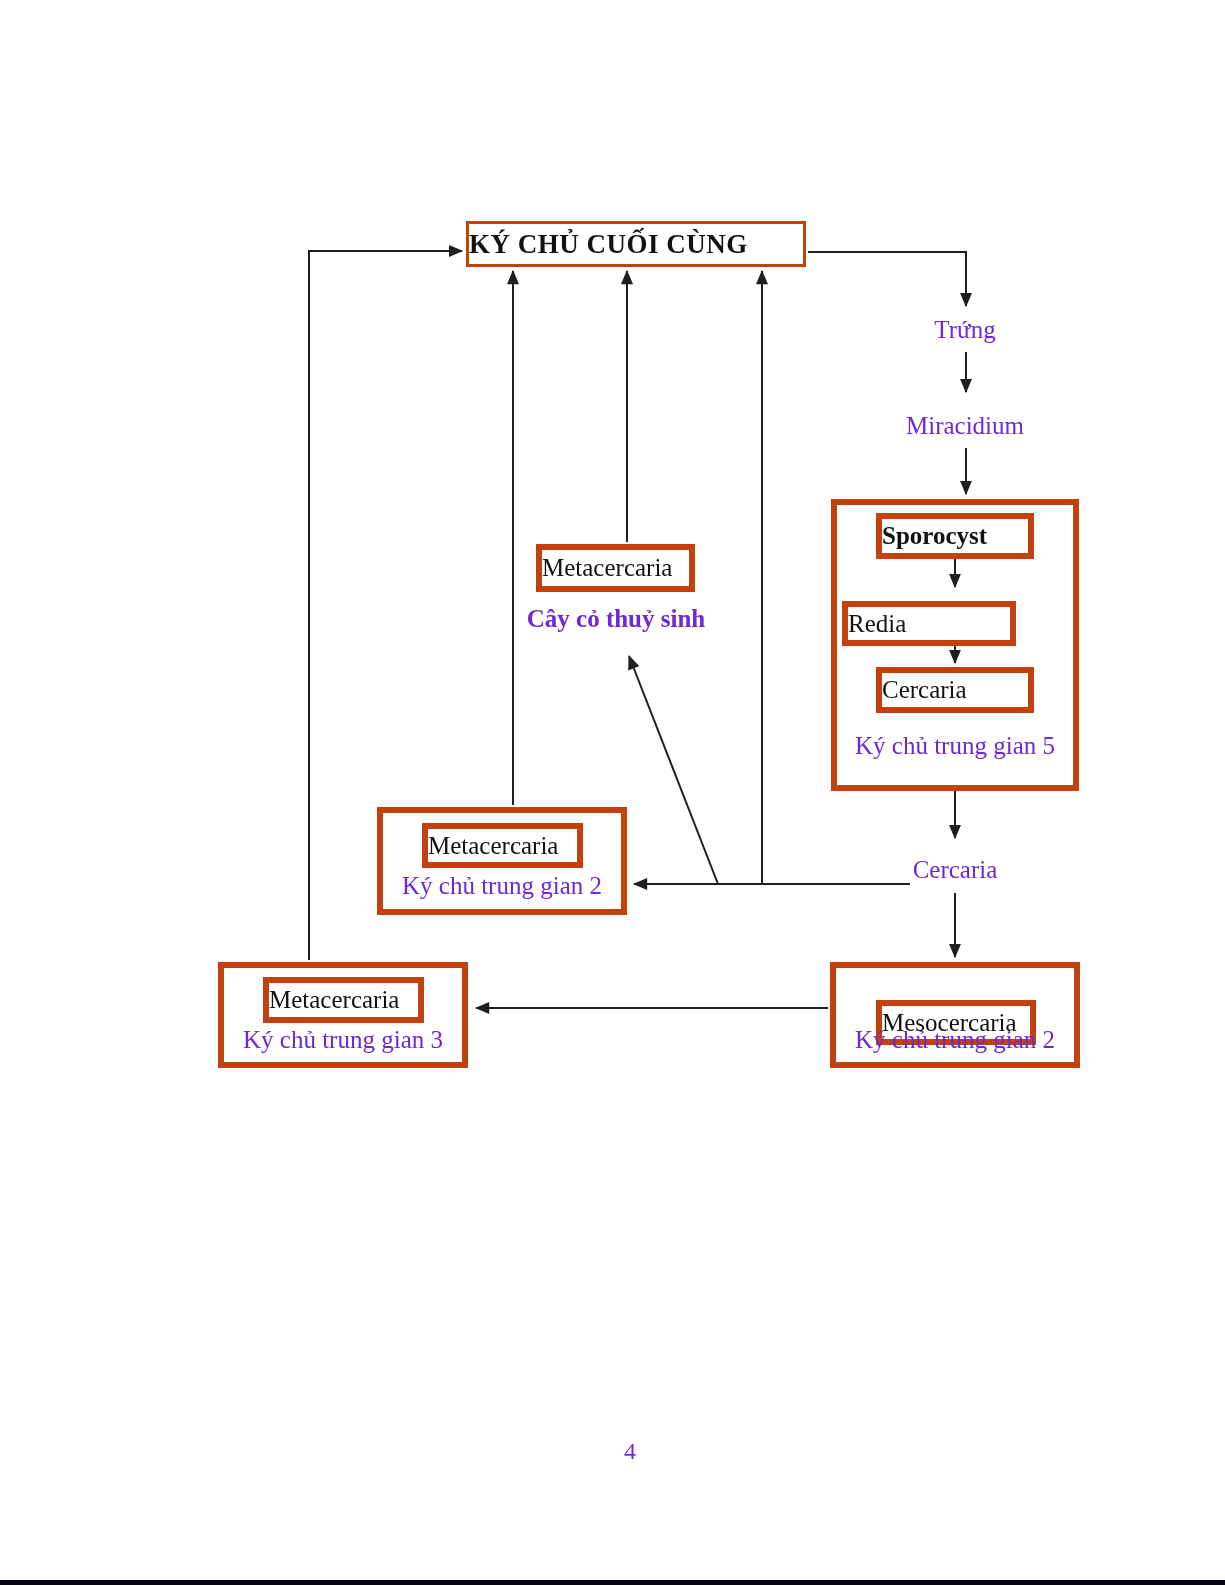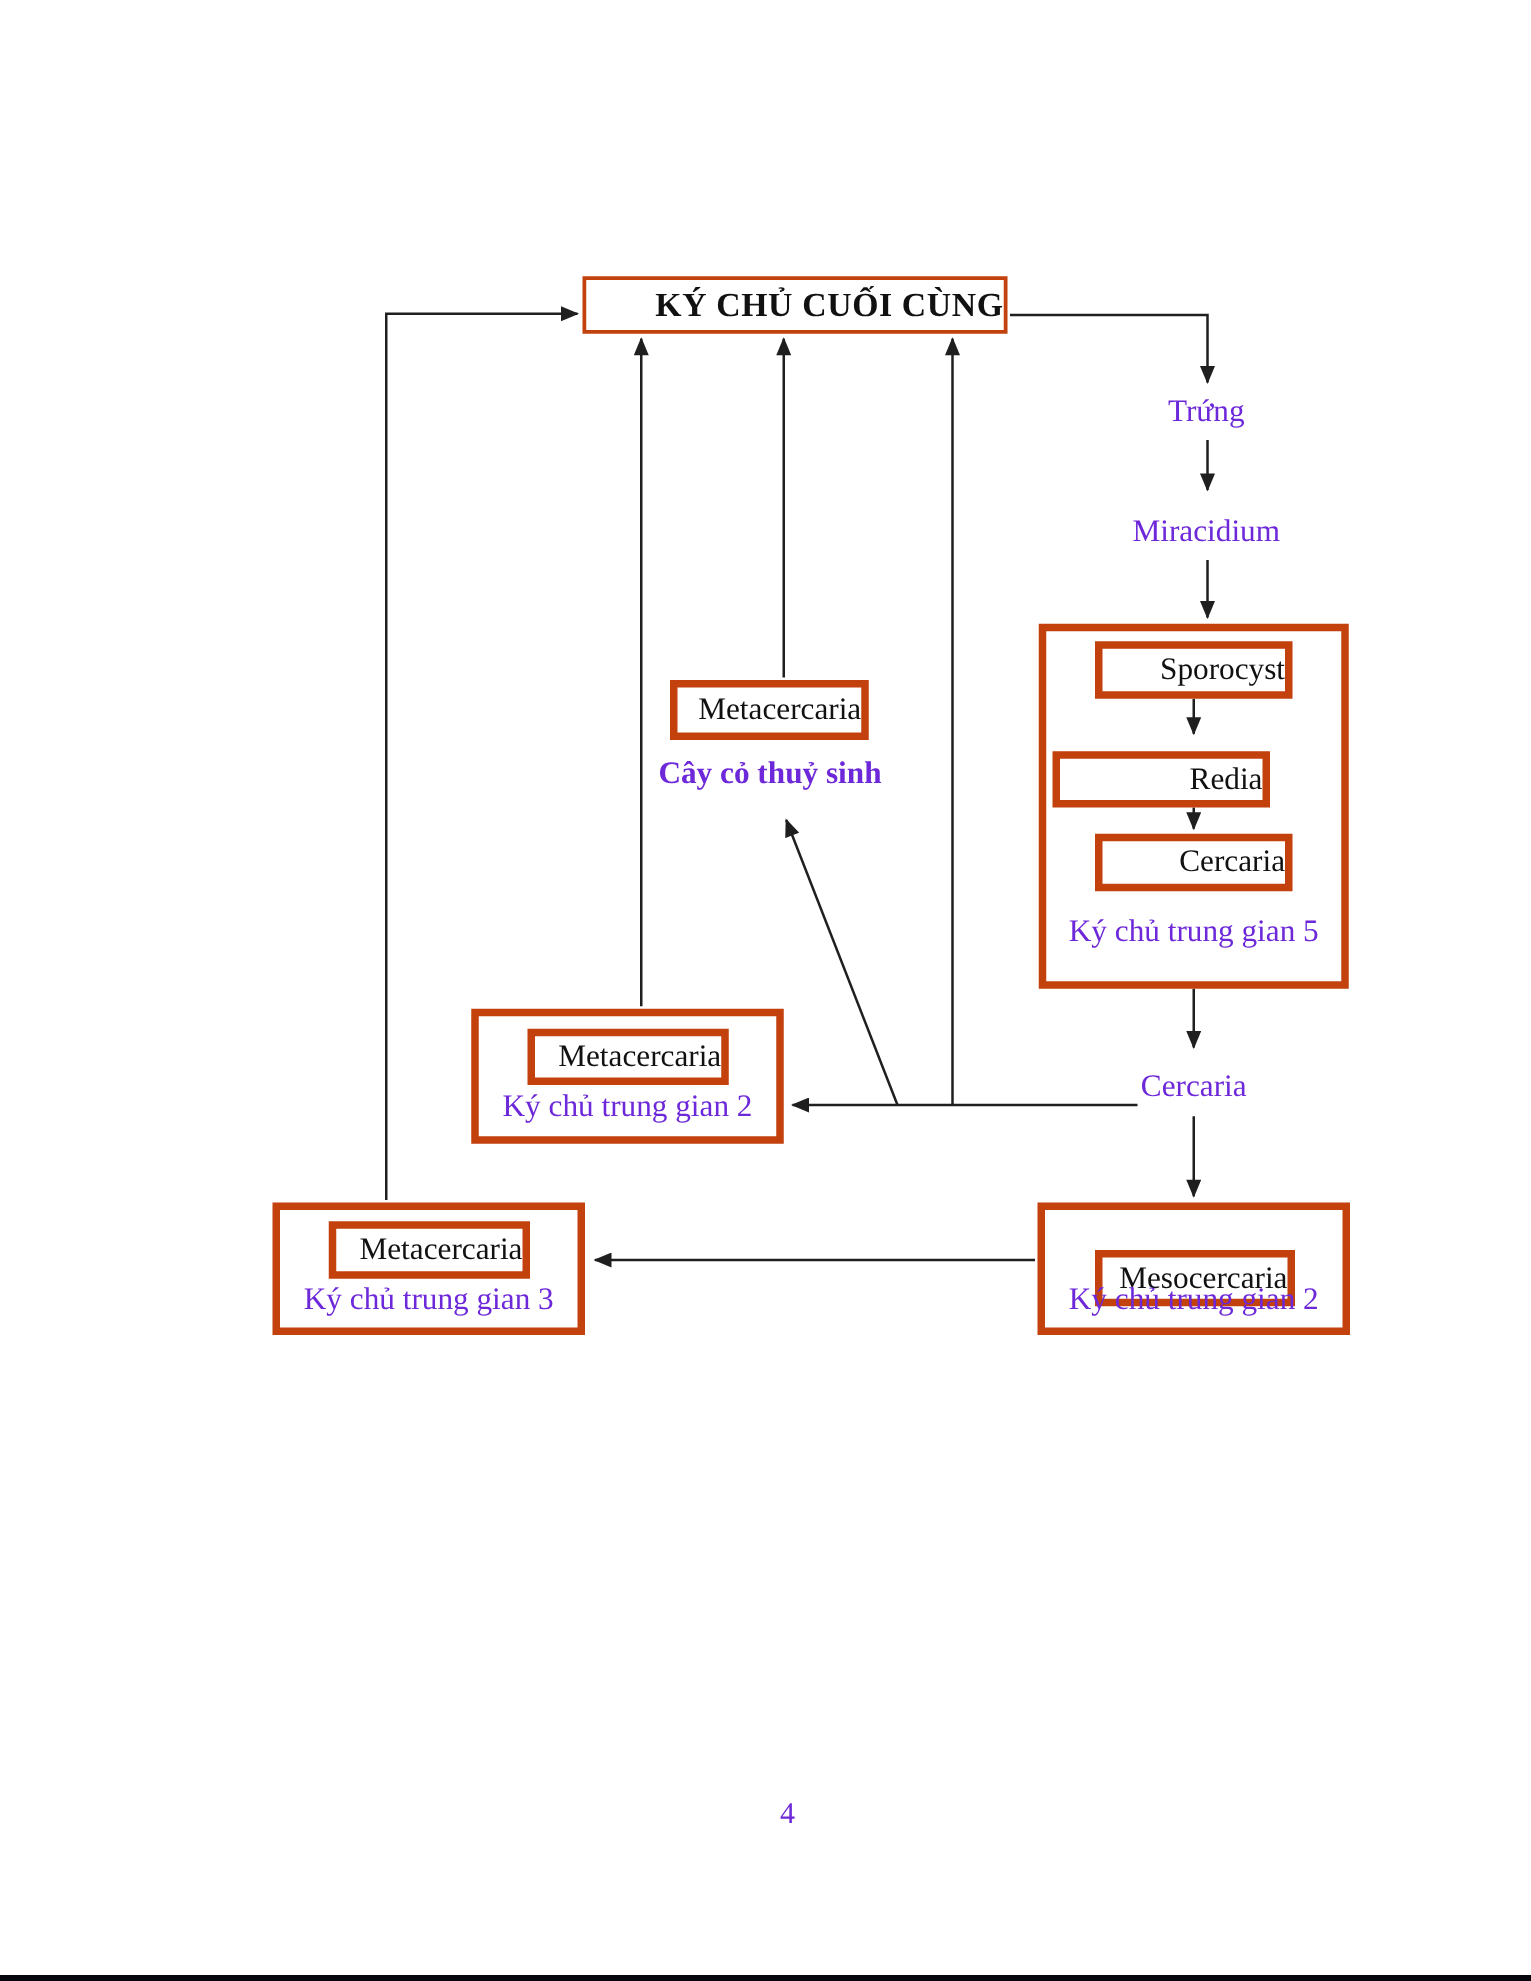--- a/index.html
+++ b/index.html
@@ -9,21 +9,21 @@
     background:#ffffff;
     font-family:"Liberation Serif","DejaVu Serif",serif;
     color:#111111;
     overflow:hidden;
   }
   .lines{position:absolute;left:0;top:0;width:1225px;height:1585px;}
   .box{
     position:absolute;
     border:6px solid #c2410c;
     background:#ffffff;
-    display:flex;align-items:center;justify-content:flex-end;
+    display:flex;align-items:center;justify-content:flex-start;
     box-sizing:border-box;
   }
   .label{
     position:absolute;
     display:flex;align-items:center;justify-content:center;
     font-size:25px;line-height:1.1;color:#6d28d9;
     text-align:center;white-space:nowrap;
   }
   .container-box{background:transparent;}
   .final-host{
@@ -67,21 +67,21 @@
   </svg>
 
   <div class="box final-host" style="left:466px;top:221px;width:340px;height:46px;">
     <span>KÝ CHỦ CUỐI CÙNG</span>
   </div>
 
   <div class="label" style="left:895px;top:312px;width:140px;height:36px;">Trứng</div>
   <div class="label" style="left:880px;top:408px;width:170px;height:36px;">Miracidium</div>
 
   <div class="box container-box" style="left:831px;top:499px;width:248px;height:292px;"></div>
-  <div class="box" style="left:876px;top:513px;width:158px;height:46px;">
+  <div class="box" style="left:876px;top:513px;width:158px;height:46px;font-weight:bold;">
     <span class="stage-text">Sporocyst</span>
   </div>
   <div class="box" style="left:842px;top:591px;width:174px;height:45px;margin-top:10px;">
     <span class="stage-text">Redia</span>
   </div>
   <div class="box" style="left:876px;top:667px;width:158px;height:46px;">
     <span class="stage-text">Cercaria</span>
   </div>
   <div class="label" style="left:831px;top:728px;width:248px;height:36px;">Ký chủ trung gian 5</div>
 

